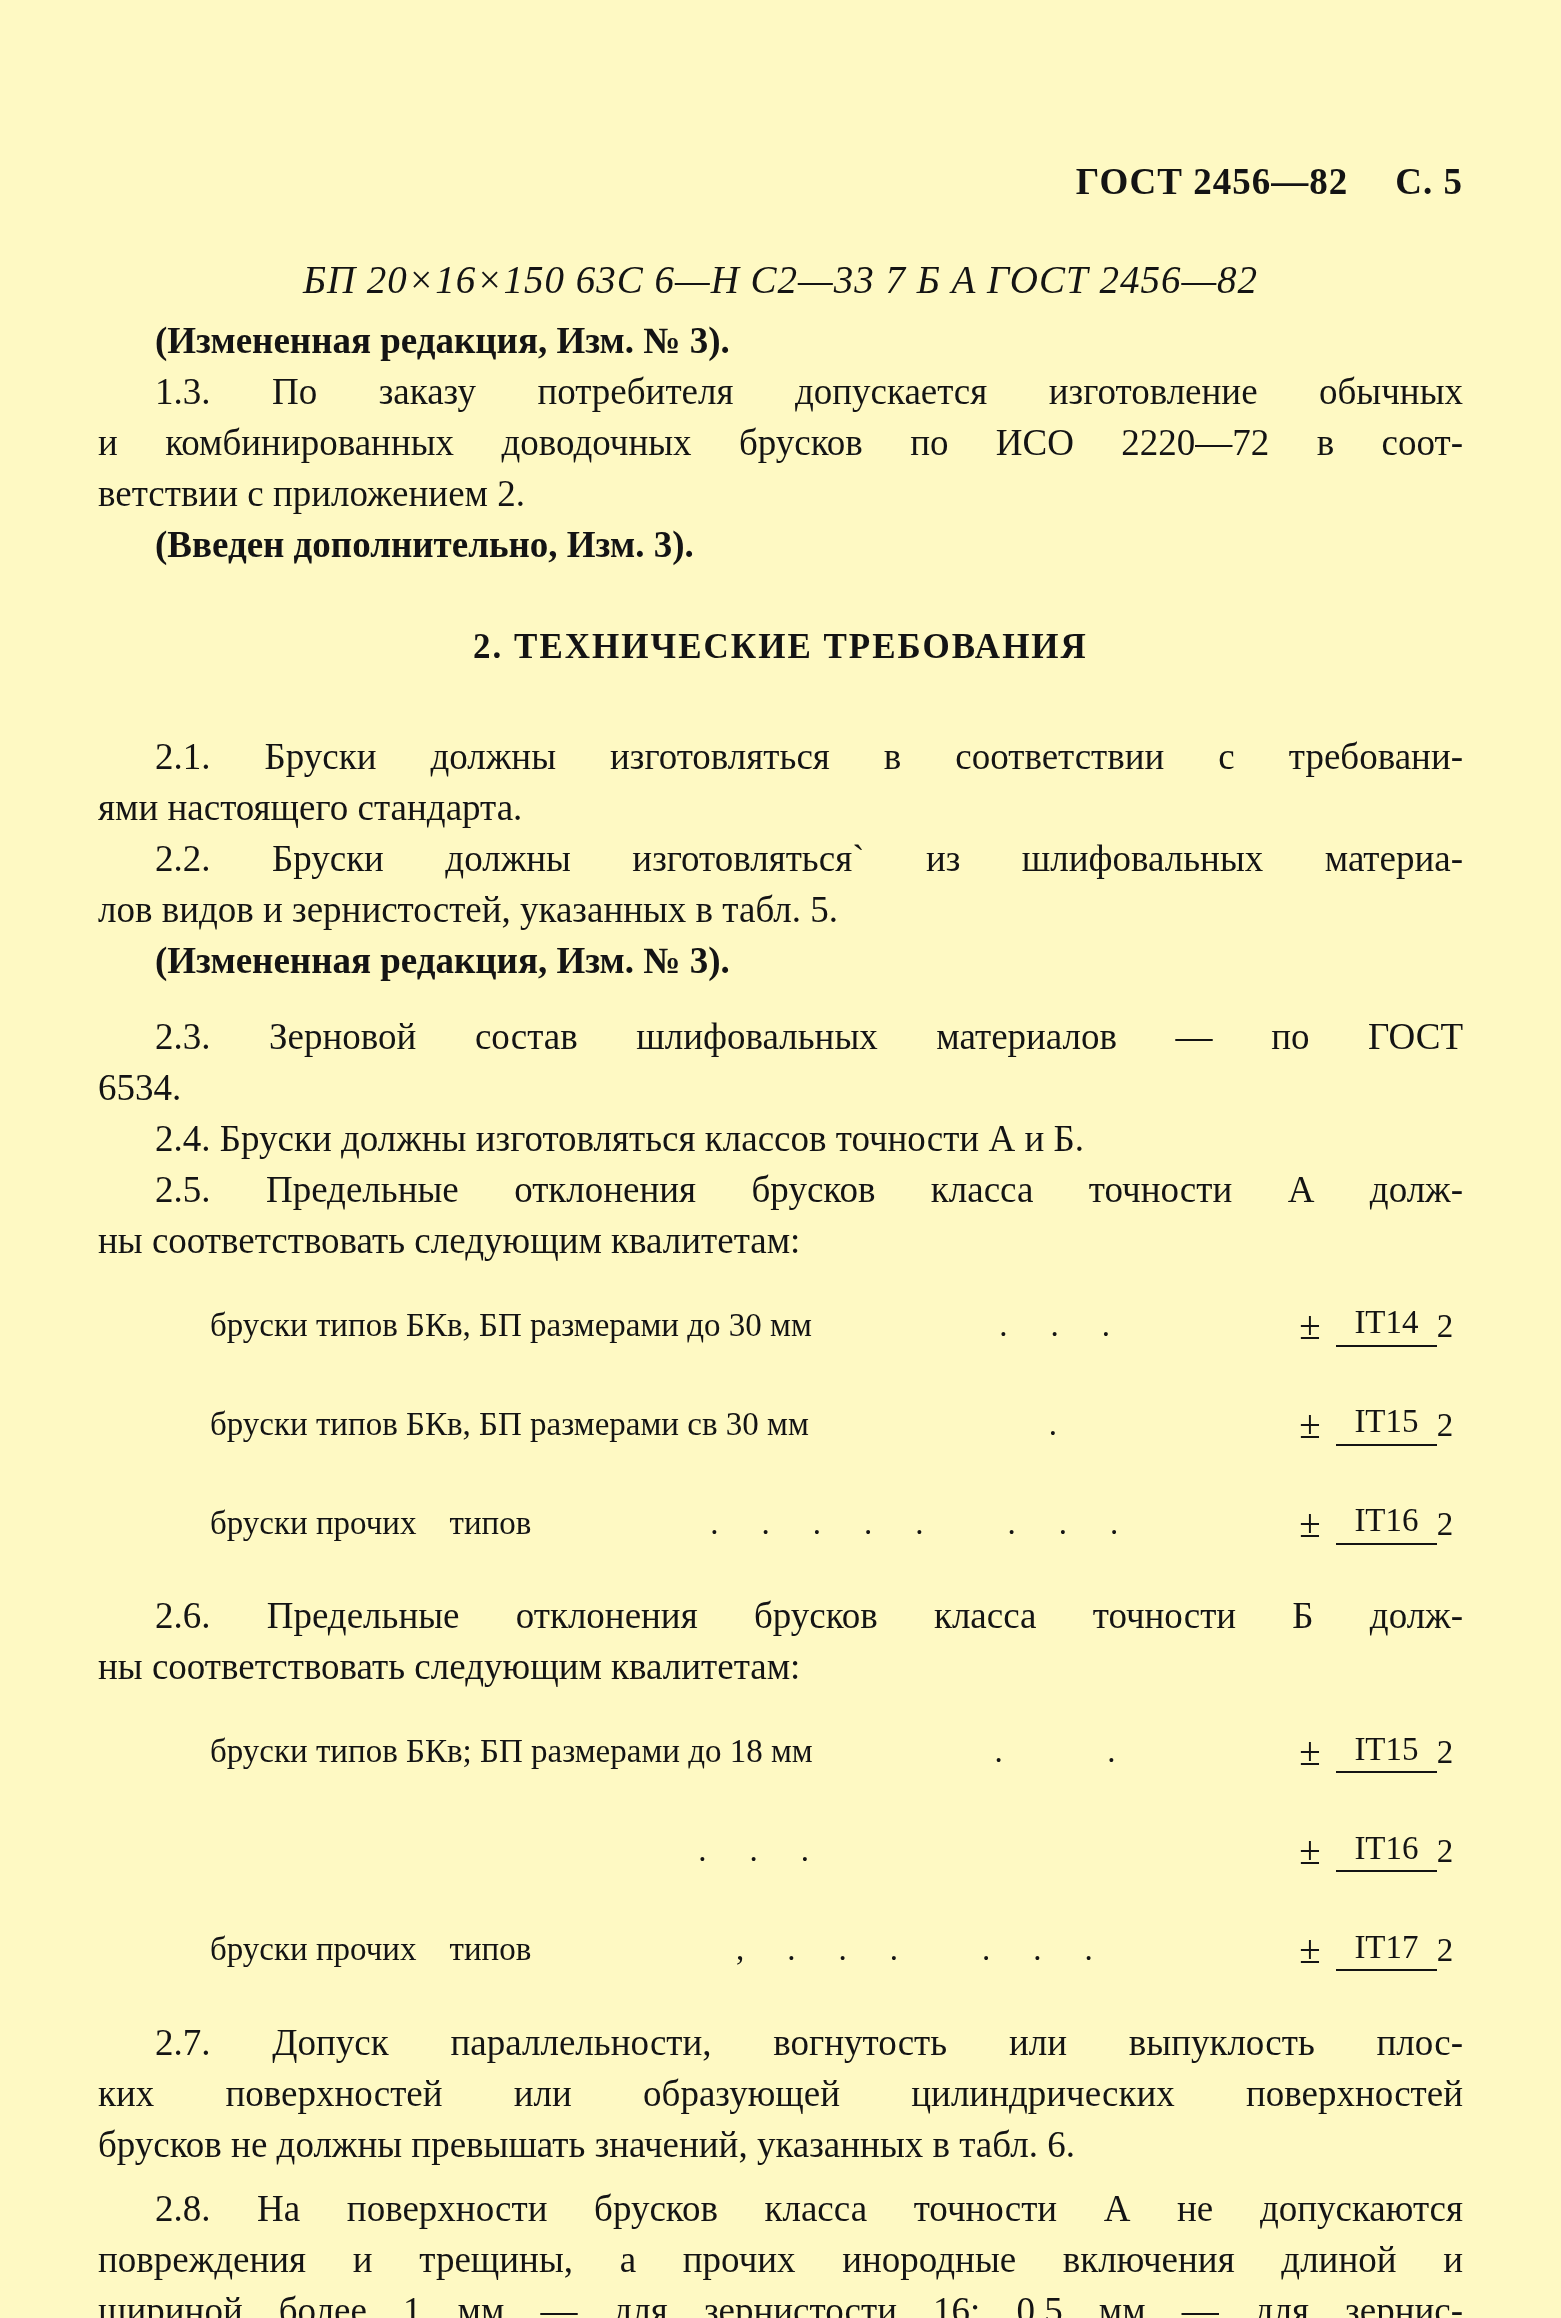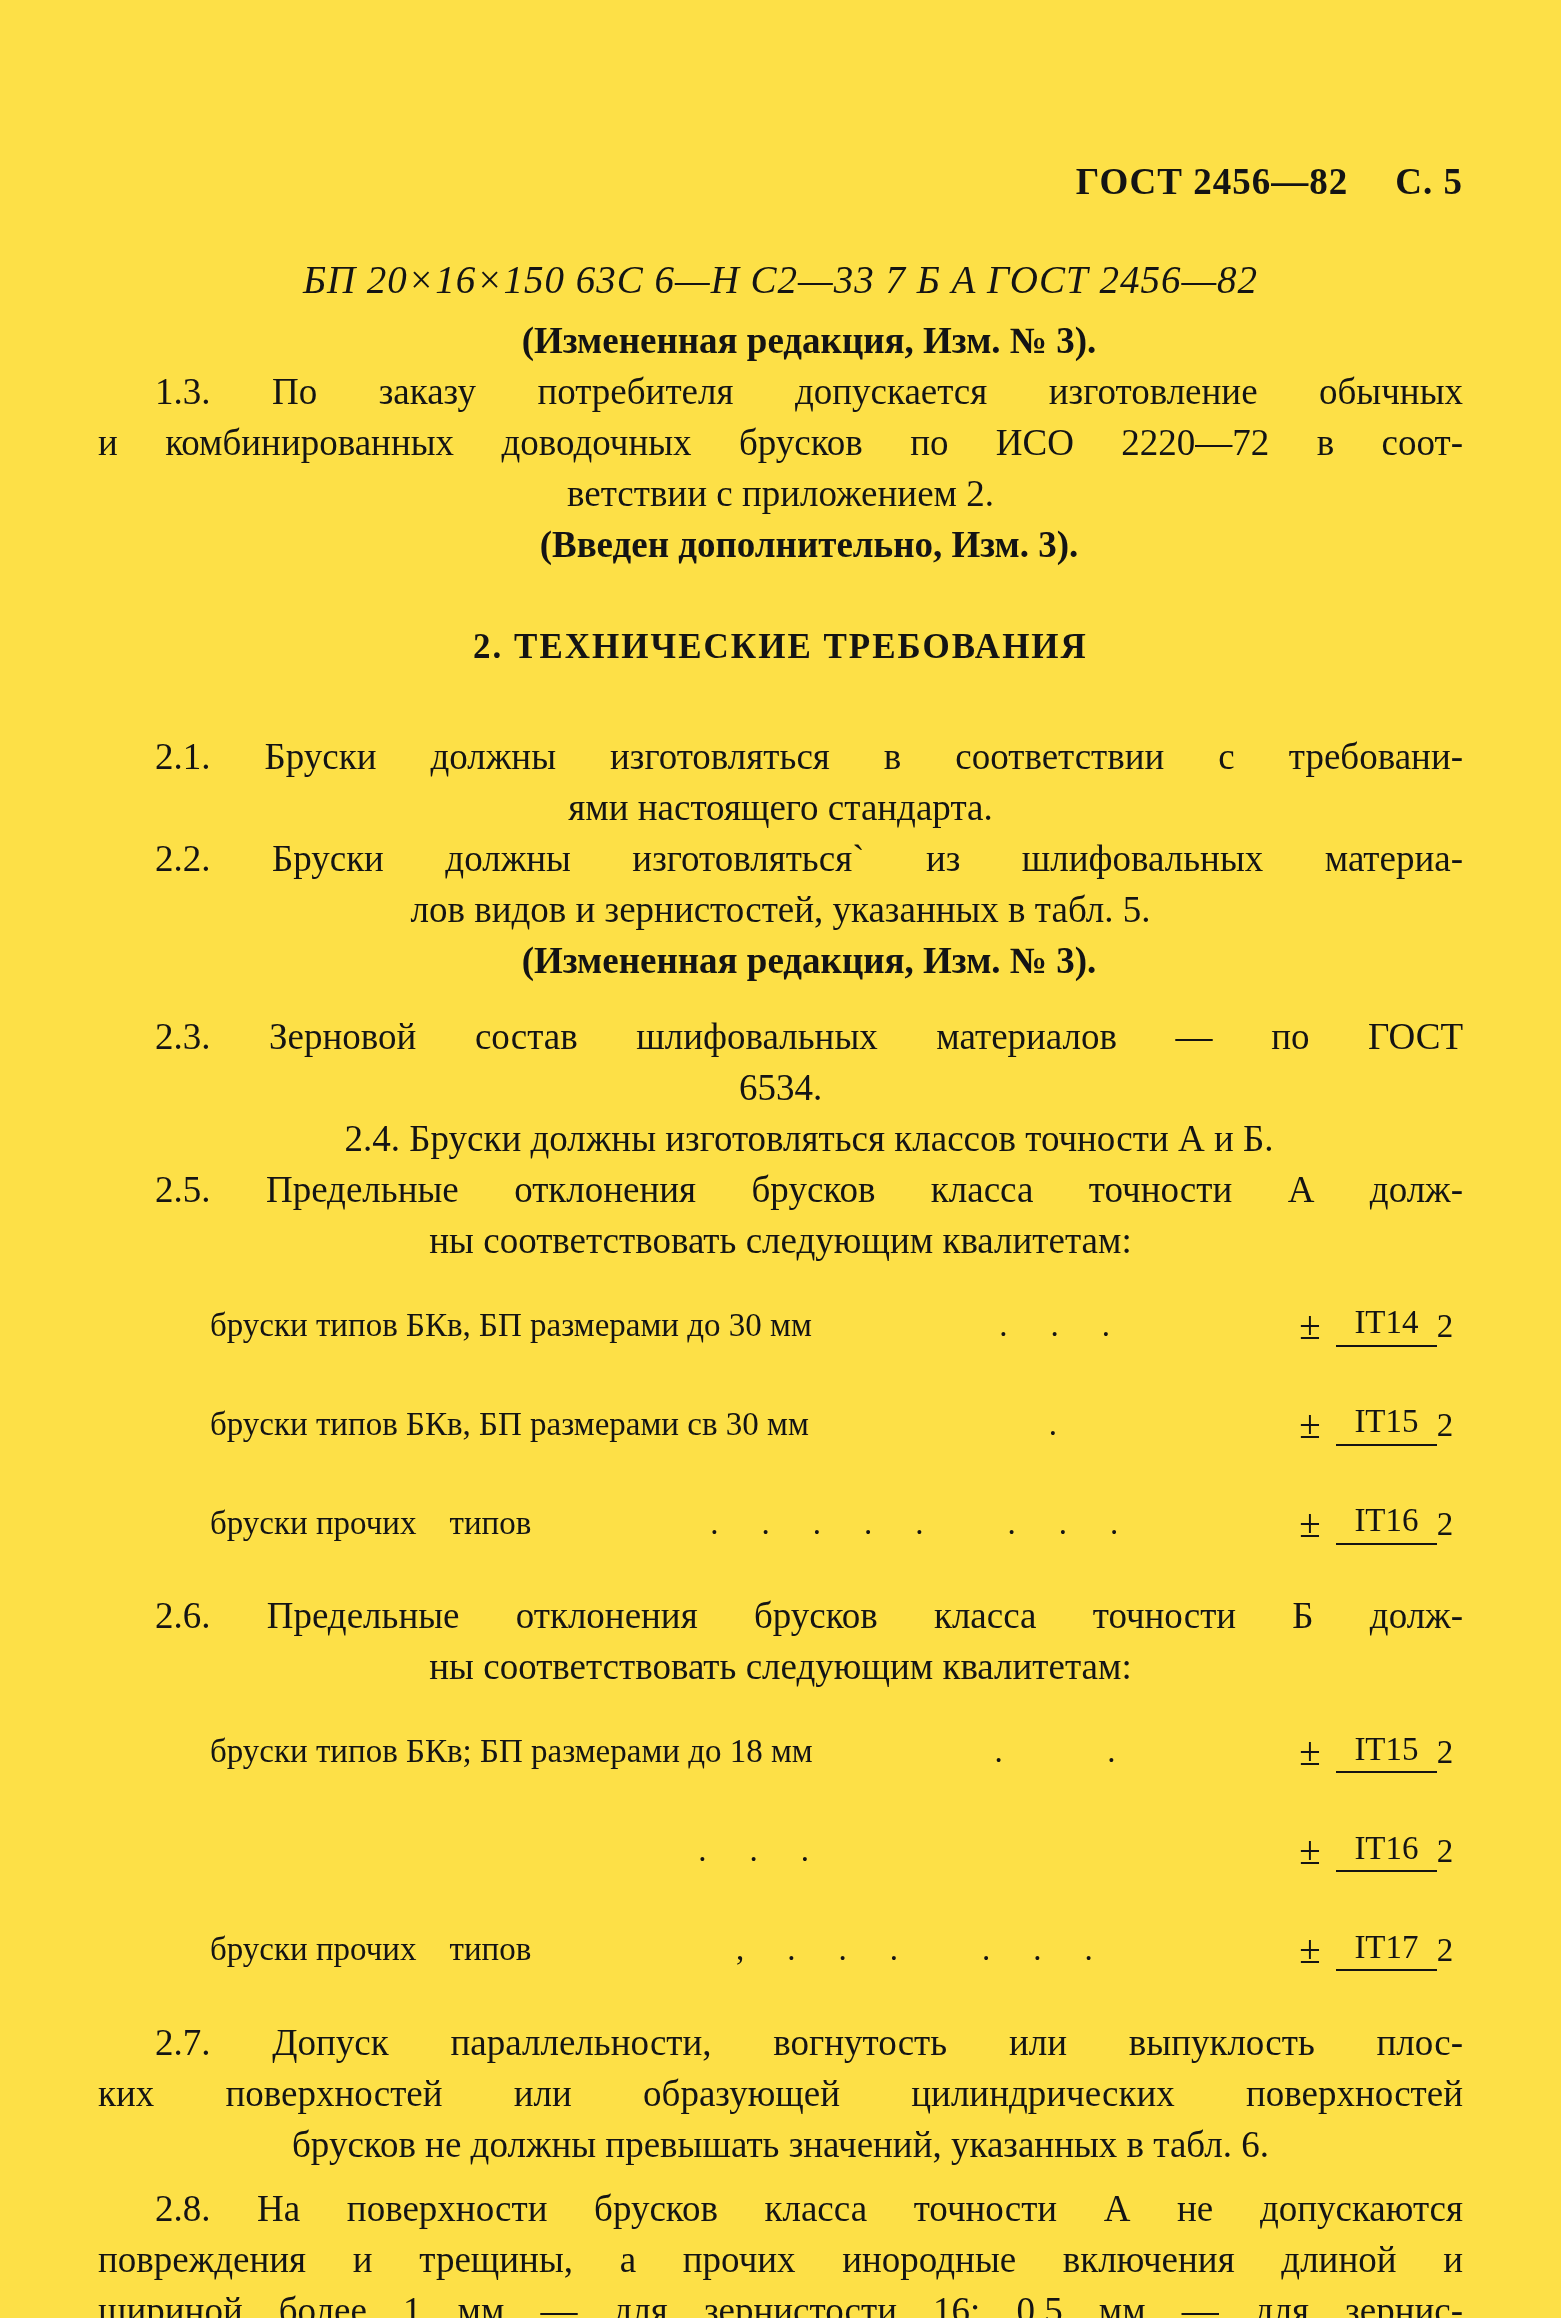--- a/index.html
+++ b/index.html
@@ -4,21 +4,21 @@
 <style>
   html, body {
     margin: 0;
     padding: 0;
     background: #ffffff;
   }
   .page {
     position: relative;
     width: 1561px;
     height: 2318px;
-    background: #fde047;
+    background: #fef9c3;
     color: #141414;
     font-family: "Liberation Serif", "DejaVu Serif", serif;
     font-size: 37px;
     line-height: 51px;
     box-sizing: border-box;
     padding: 156px 98px 0 98px;
     overflow: hidden;
   }
   .hdr {
     text-align: right;
@@ -28,21 +28,21 @@
     margin-bottom: 47px;
   }
   .hdr .hdr-page { margin-left: 47px; }
   .designation {
     font-style: italic;
     text-align: center;
     font-size: 39px;
     letter-spacing: 1px;
     margin-bottom: 9.8px;
   }
-  .line { white-space: normal; text-align: center; }
+  .line { white-space: normal; }
   .just {
     text-align: justify;
     text-align-last: justify;
   }
   .indent { text-indent: 57px; }
   .bold { font-weight: bold; }
   .sec-heading {
     font-family: Liberation Serif, serif;
     font-weight: bold;
     font-size: 35px;

